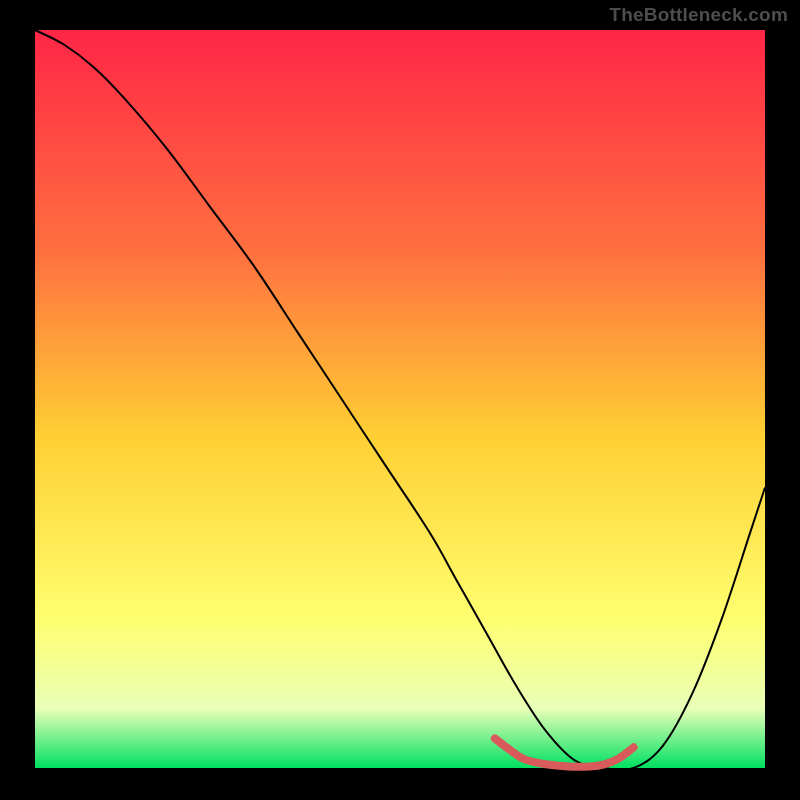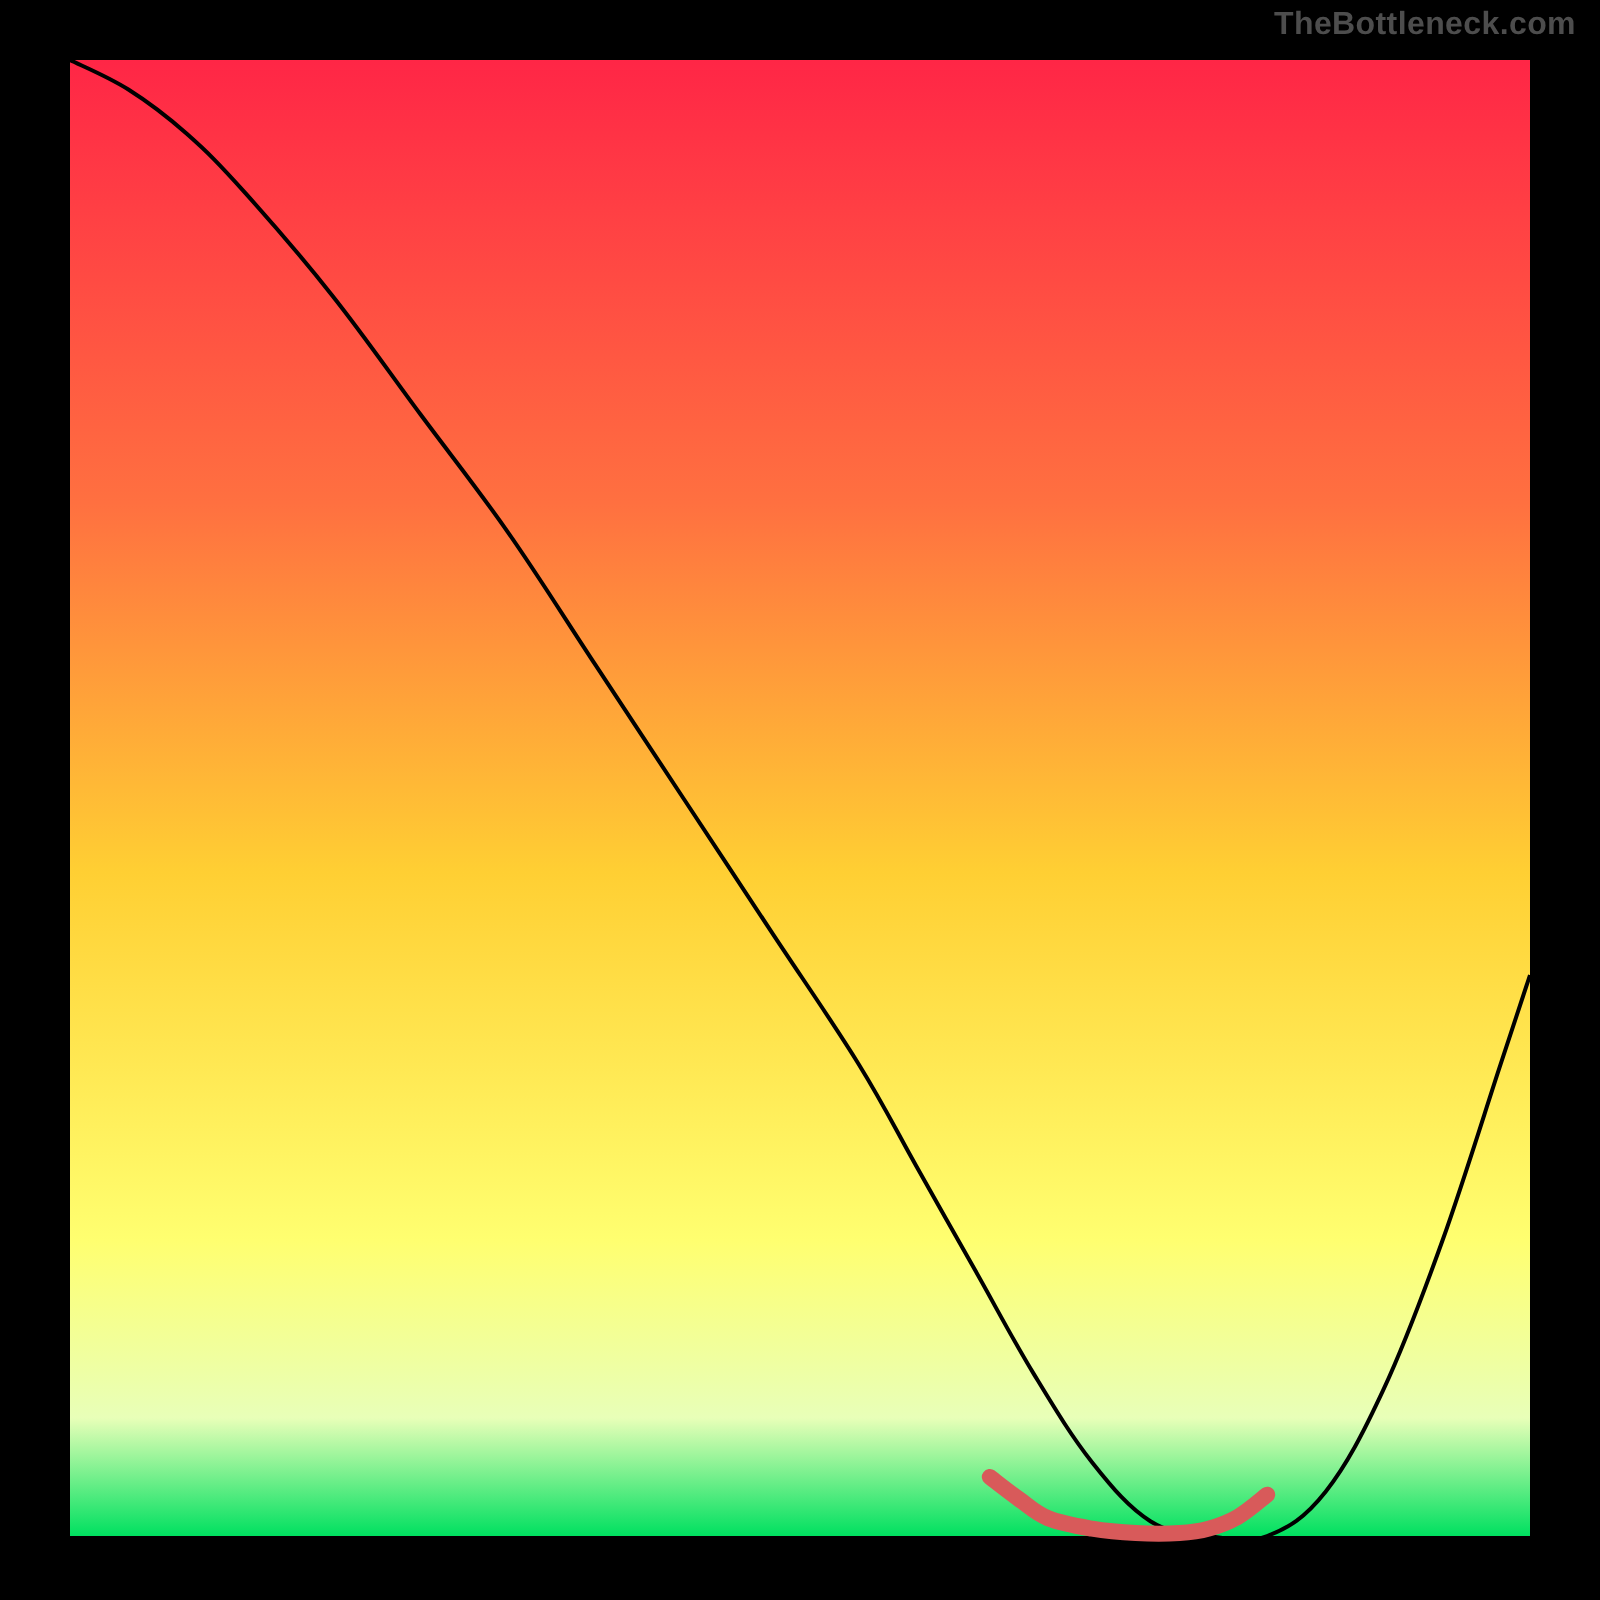--- a/index.html
+++ b/index.html
@@ -15,21 +15,21 @@
     position: relative;
     width: 800px;
     height: 800px;
     background: #000000;
   }
   .watermark {
     position: absolute;
     top: 4px;
     right: 12px;
     color: #4d4d4d;
-    font-size: 16px;
+    font-size: 19px;
     font-weight: 600;
     letter-spacing: 0.2px;
     z-index: 10;
   }
   svg {
     position: absolute;
     top: 0;
     left: 0;
   }
 </style>

